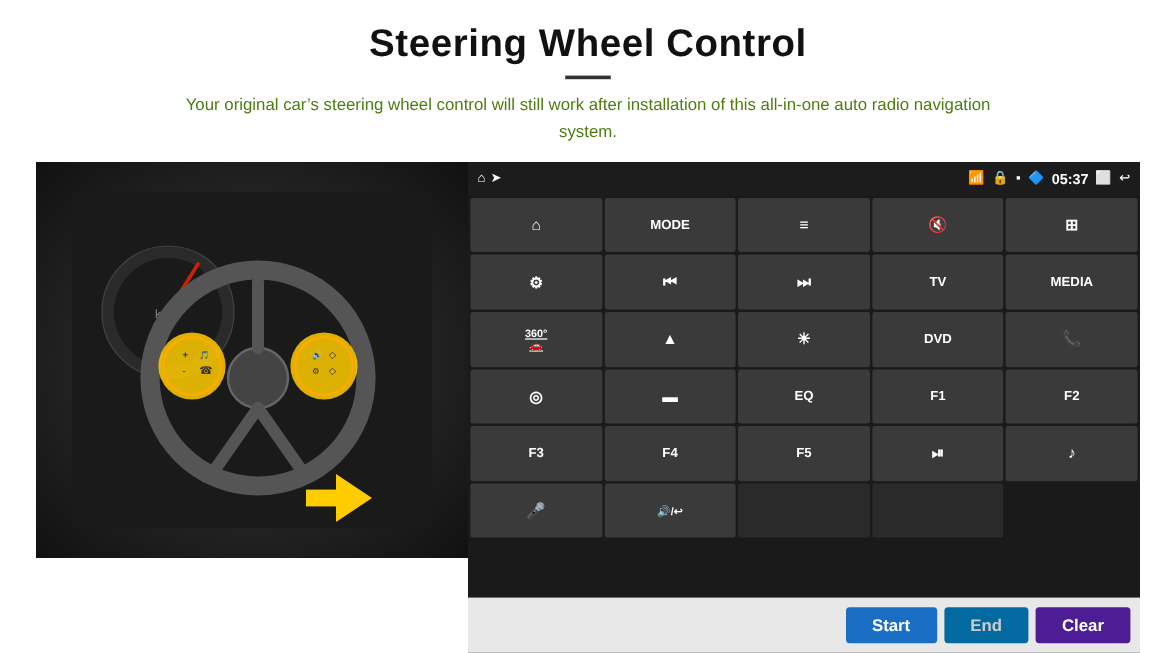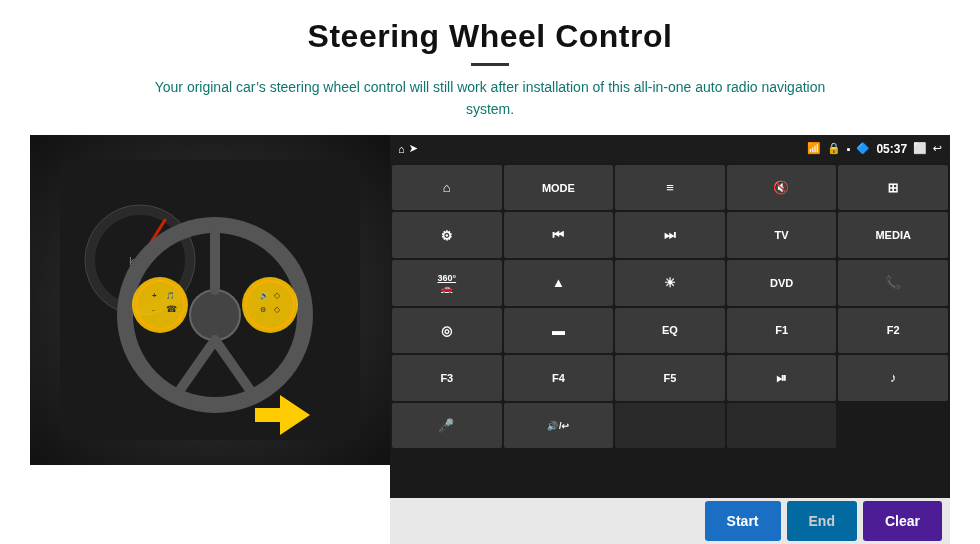--- a/index.html
+++ b/index.html
@@ -31,21 +31,21 @@
 
     .divider {
       width: 38px;
       height: 3px;
       background: #333;
       margin-bottom: 10px;
     }
 
     .subtitle {
       font-size: 14px;
-      color: #0f766e;
+      color: #4d7c0f;
       text-align: center;
       max-width: 680px;
       line-height: 1.6;
       margin-bottom: 14px;
     }
 
     .content-area {
       display: flex;
       width: 100%;
       gap: 0;
@@ -155,21 +155,21 @@
       width: 100%;
     }
 
     .action-btn {
       padding: 6px 22px;
       border: none;
       border-radius: 3px;
       font-size: 14px;
       font-weight: bold;
       cursor: pointer;
-      height: 40px;
+      height: 30px;
     }
 
     .btn-start {
       background: #1a6fc4;
       color: #fff;
     }
 
     .btn-end {
       background: #0369a1;
       color: #ccc;

